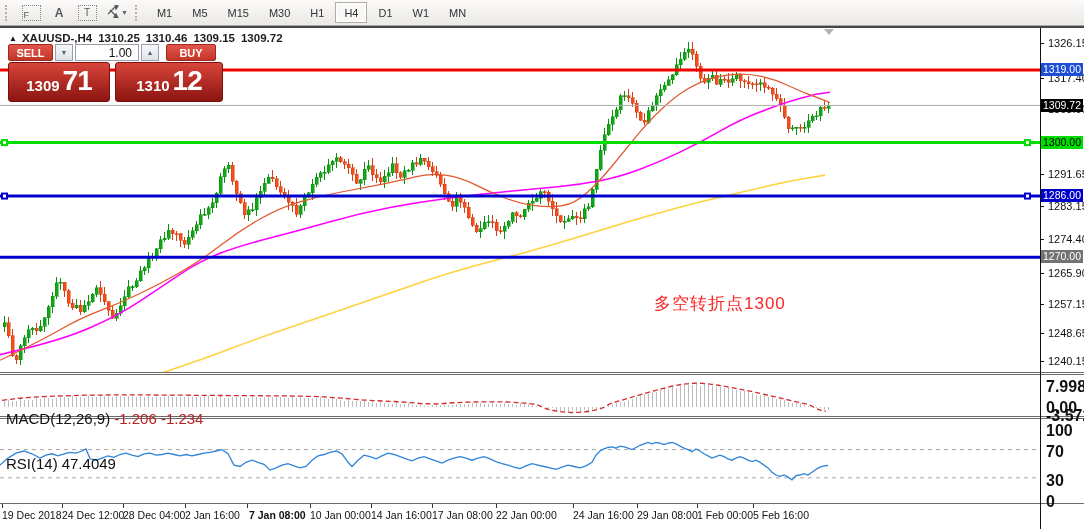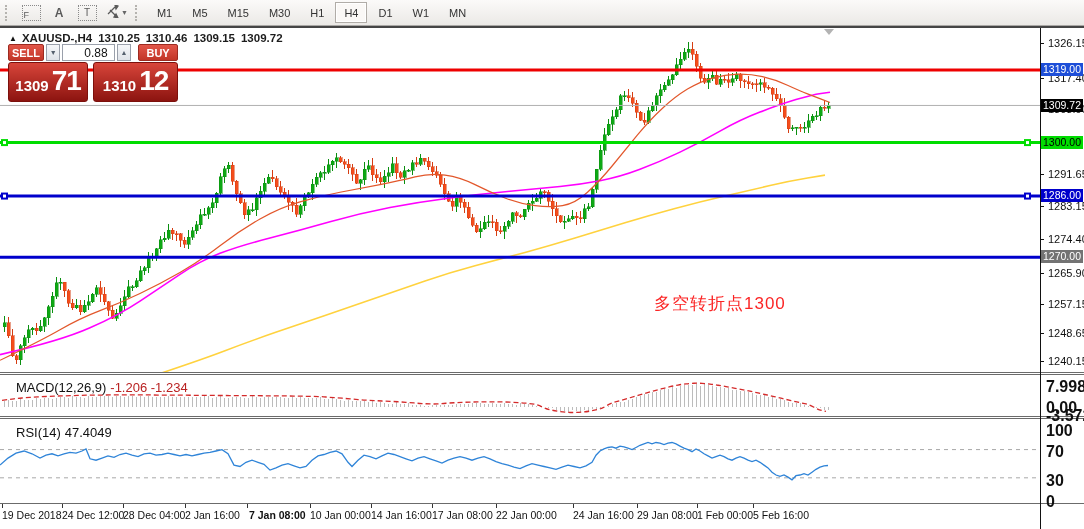--- a/index.html
+++ b/index.html
@@ -27,40 +27,40 @@
   .badge{position:absolute;left:1041px;width:42px;height:13px;line-height:13px;text-align:center;
     font-size:10.5px;color:#fff;z-index:7;}
   .scale-label{position:absolute;left:1046px;font-size:16px;color:#111;white-space:nowrap;z-index:6;background:transparent;font-weight:bold;}
   .time-label{position:absolute;top:481px;font-size:10.5px;color:#111;white-space:nowrap;z-index:3;}
   .time-tick{position:absolute;top:476px;width:1px;height:4px;background:#333;z-index:4;}
   
   #chart-title{position:absolute;left:9px;top:4px;font-size:11.5px;font-weight:bold;color:#1c1c1c;z-index:8;display:flex;align-items:center;}
   #chart-title .tri{font-size:8px;margin-right:5px;color:#111;}
   #chart-title span.v{margin-left:6px;}
   
-  #trade-panel{position:absolute;left:8px;top:16px;width:170px;z-index:9;}
+  #trade-panel{position:absolute;left:8px;top:16px;width:215px;z-index:9;}
   #tp-row1{display:flex;height:17px;}
   .tpbtn{background:linear-gradient(#e25649,#c23527);border:1px solid #9c2a20;color:#fff;
     font-size:11px;font-weight:bold;display:flex;align-items:center;justify-content:center;border-radius:2px;box-sizing:border-box;}
   #sell-btn{width:45px;}
   #buy-btn{width:50px;margin-left:7px;}
   .spinbtn{width:18px;background:linear-gradient(#f6f7f9,#dfe3e9);border:1px solid #9aa0ab;color:#55606e;
     font-size:7px;display:flex;align-items:center;justify-content:center;box-sizing:border-box;margin-left:2px;}
   #volume-box{width:64px;background:#fff;border:1px solid #9aa0ab;font-size:12px;color:#111;
     display:flex;align-items:center;justify-content:flex-end;padding-right:6px;box-sizing:border-box;margin-left:2px;}
   #spin-up{margin-right:0;}
   #tp-row2{display:flex;margin-top:1px;height:40px;}
   .bigprice{background:linear-gradient(#d8453a,#8c1410);border:1px solid #7c100c;border-radius:3px;
     color:#fff;display:flex;align-items:flex-end;justify-content:center;padding-bottom:5px;box-sizing:border-box;}
   #sell-big{width:102px;}
   #buy-big{width:108px;margin-left:5px;}
   .bp-small{font-size:15px;font-weight:bold;line-height:20px;margin-right:3px;}
   .bp-large{font-size:28px;font-weight:bold;line-height:30px;letter-spacing:-1px;}
   
-  .ind-label{position:absolute;left:16px;font-size:13px;color:#111;z-index:6;}
+  .ind-label{position:absolute;left:6px;font-size:15px;color:#111;z-index:6;margin-top:30px;}
   .ind-label .val-red{color:#b92222;margin-left:4px;}
   .ind-label .val{margin-left:4px;}
   #annotation{position:absolute;left:654px;top:264px;font-size:17px;color:#fb2525;z-index:6;letter-spacing:1px;}
   #shift-marker{position:absolute;left:824px;top:1px;width:0;height:0;z-index:3;
     border-left:5px solid transparent;border-right:5px solid transparent;border-top:6px solid #b3b3b3;}
 </style>
 </head>
 <body>
 
 <div id="app">
@@ -577,21 +577,21 @@
       <span class="v">1310.25</span>
       <span class="v">1310.46</span>
       <span class="v">1309.15</span>
       <span class="v">1309.72</span>
     </div>
 
     <div id="trade-panel">
       <div id="tp-row1">
         <div class="tpbtn" id="sell-btn">SELL</div>
         <div class="spinbtn">▼</div>
-        <div id="volume-box">0.88</div>
+        <div id="volume-box">1.00</div>
         <div class="spinbtn" id="spin-up">▲</div>
         <div class="tpbtn" id="buy-btn">BUY</div>
       </div>
       <div id="tp-row2">
         <div class="bigprice" id="sell-big">
           <span class="bp-small">1309</span>
           <span class="bp-large">71</span>
         </div>
         <div class="bigprice" id="buy-big">
           <span class="bp-small">1310</span>

